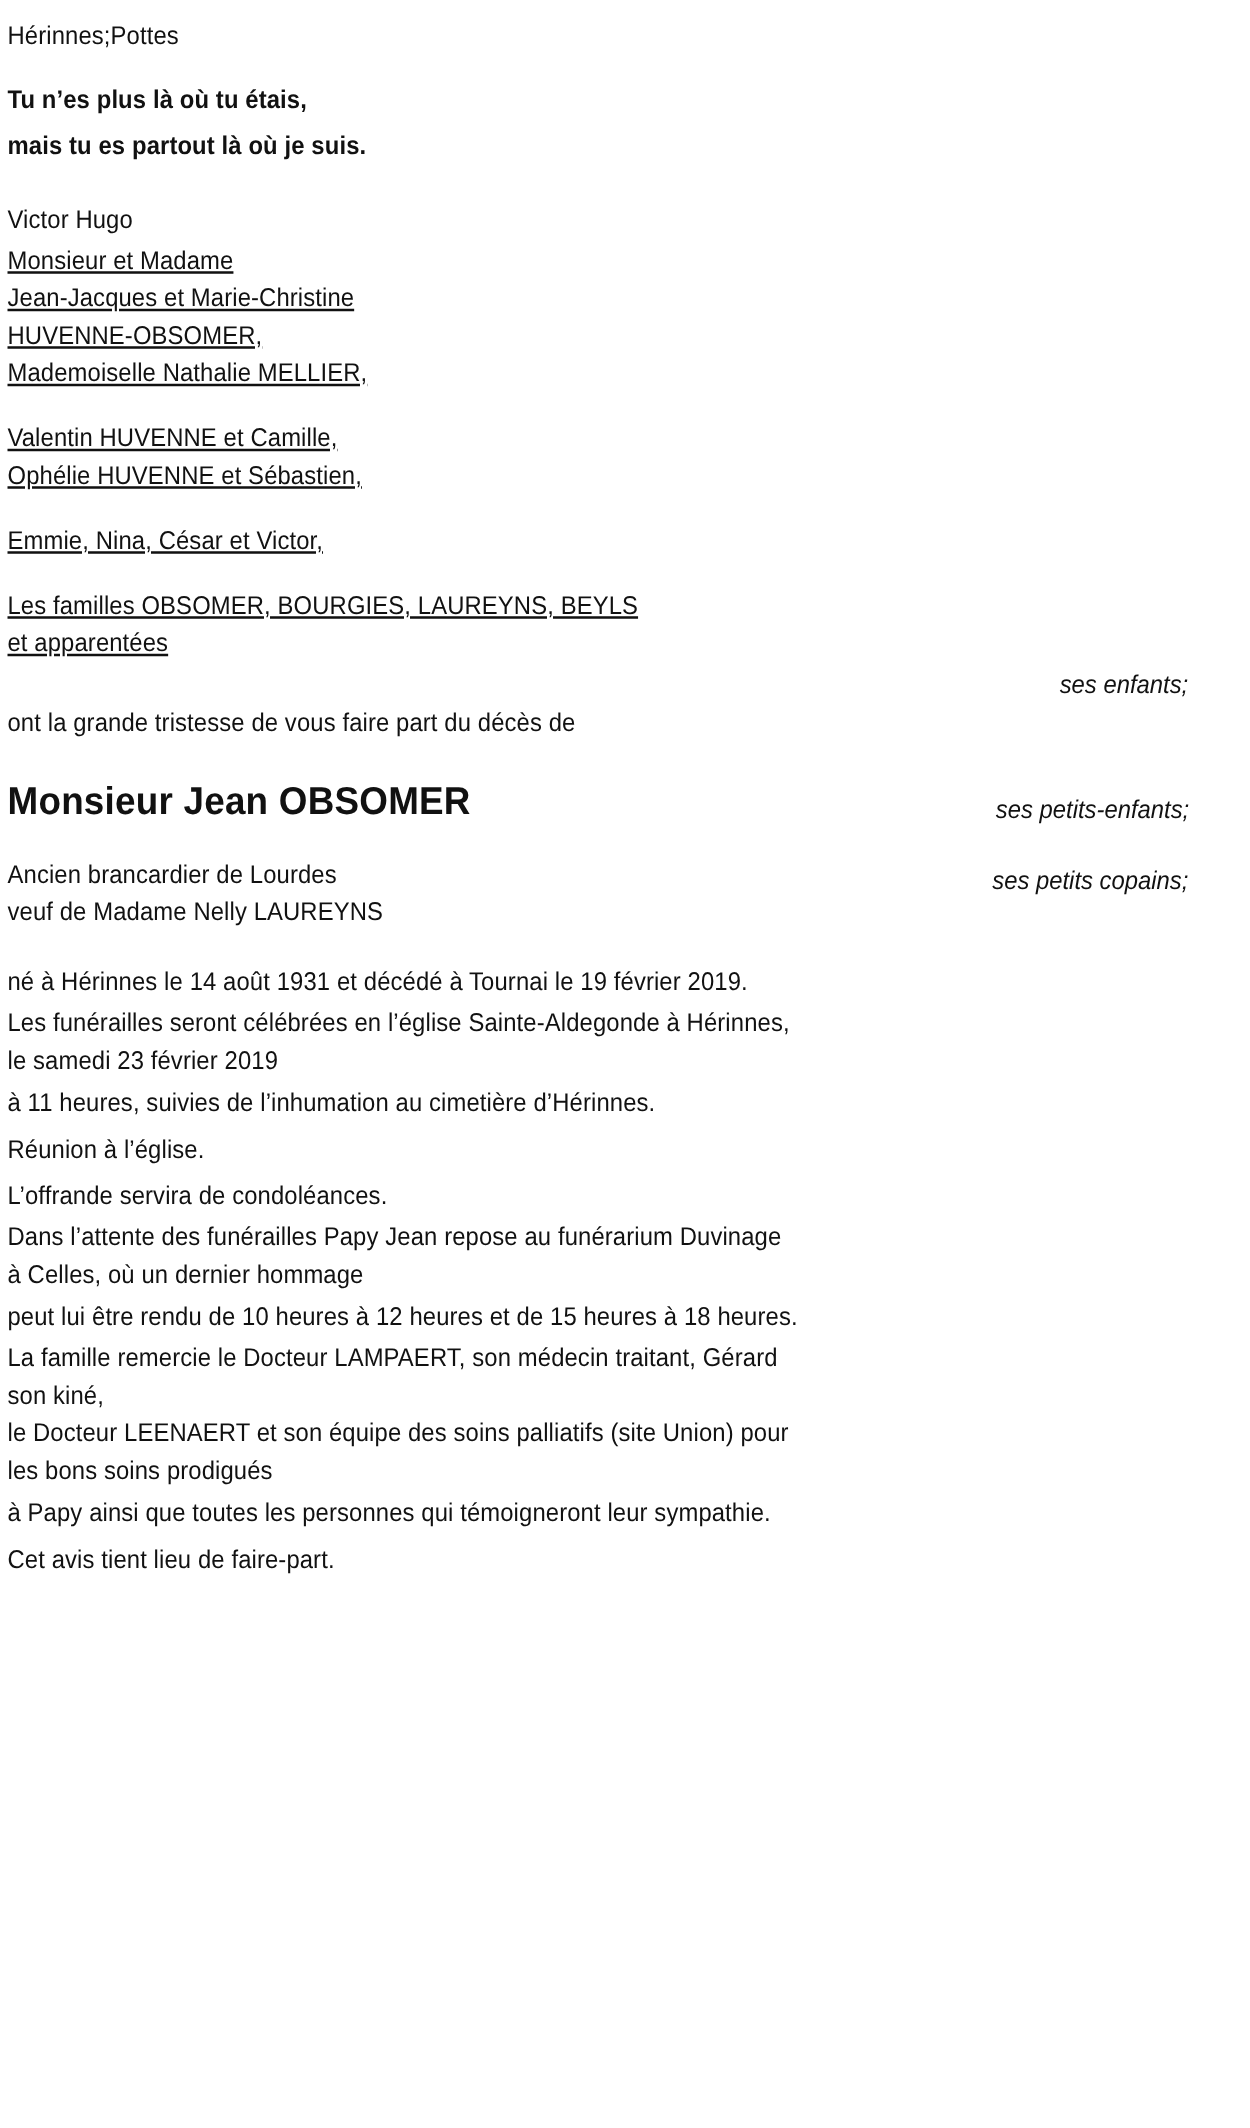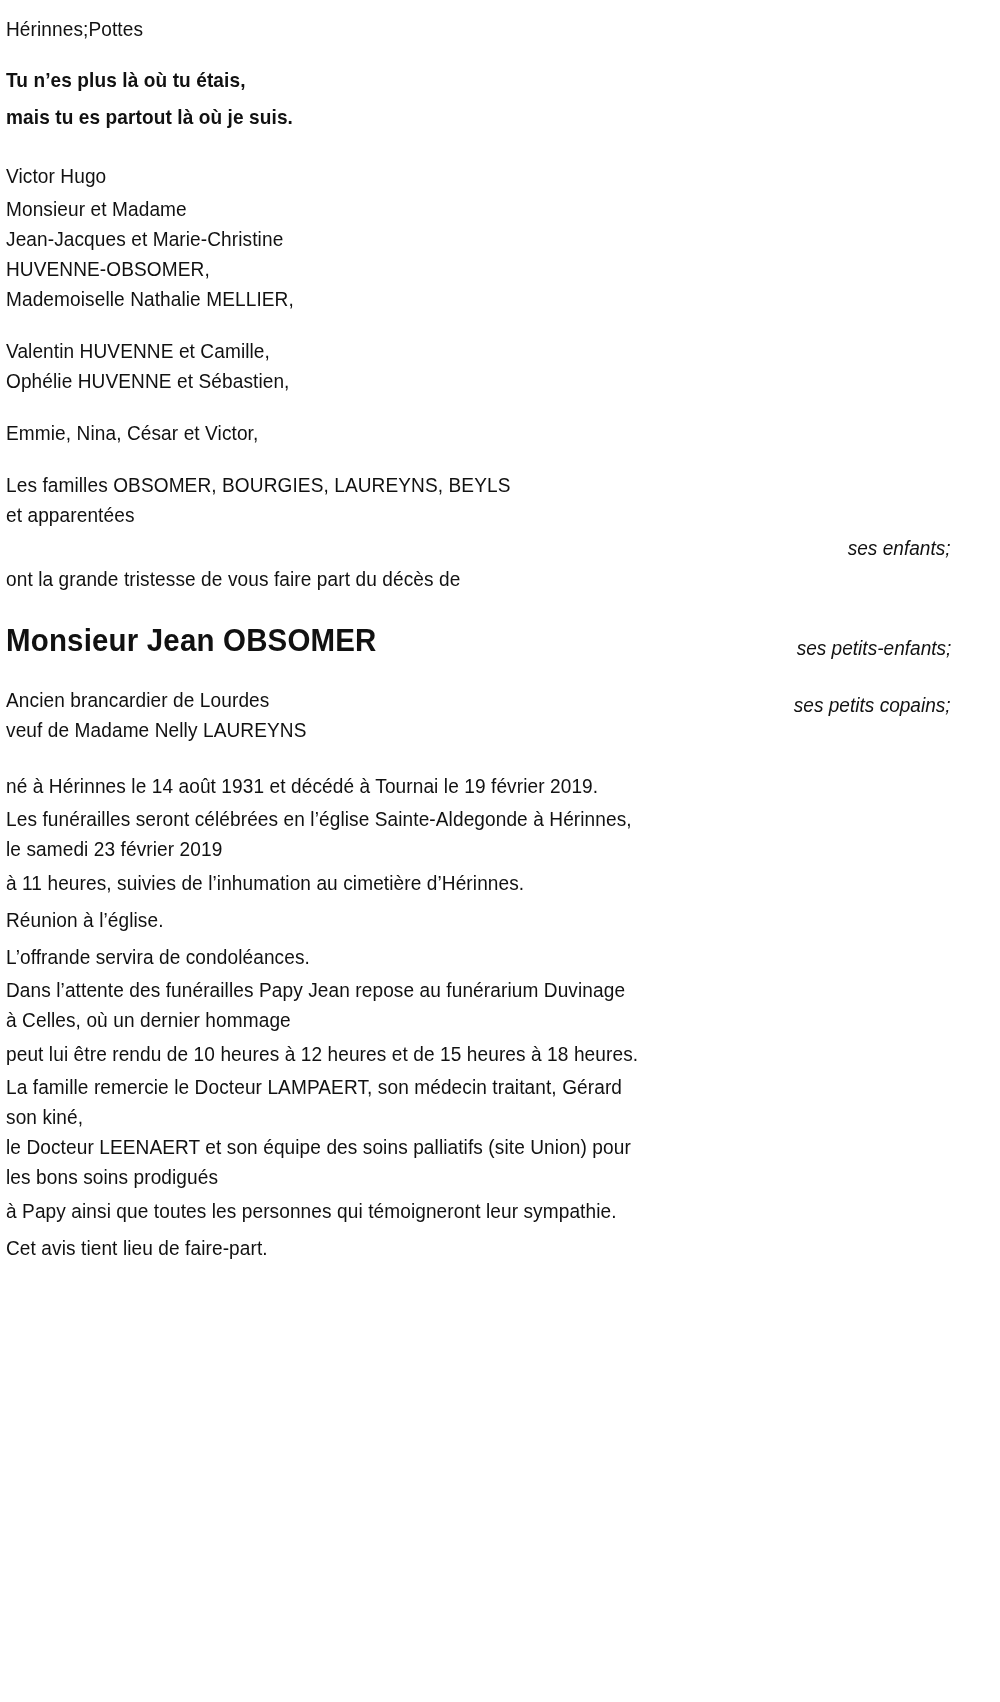--- a/index.html
+++ b/index.html
@@ -66,21 +66,21 @@
     right: 8px;
     font-style: italic;
     font-size: 20.5px;
     line-height: 28px;
     white-space: pre;
     color: #111111;
     transform: scaleX(0.93);
     transform-origin: right center;
   }
 
-  .family-block { position: relative; }
+  .family-block { position: relative; text-decoration: underline; }
 
   .rel-enfants        { top: 340px; }
   .rel-petits-enfants { top: 440px; }
   .rel-petits-copains { top: 497px; }
 </style>
 </head>
 <body>
 
 <div class="notice">
 

